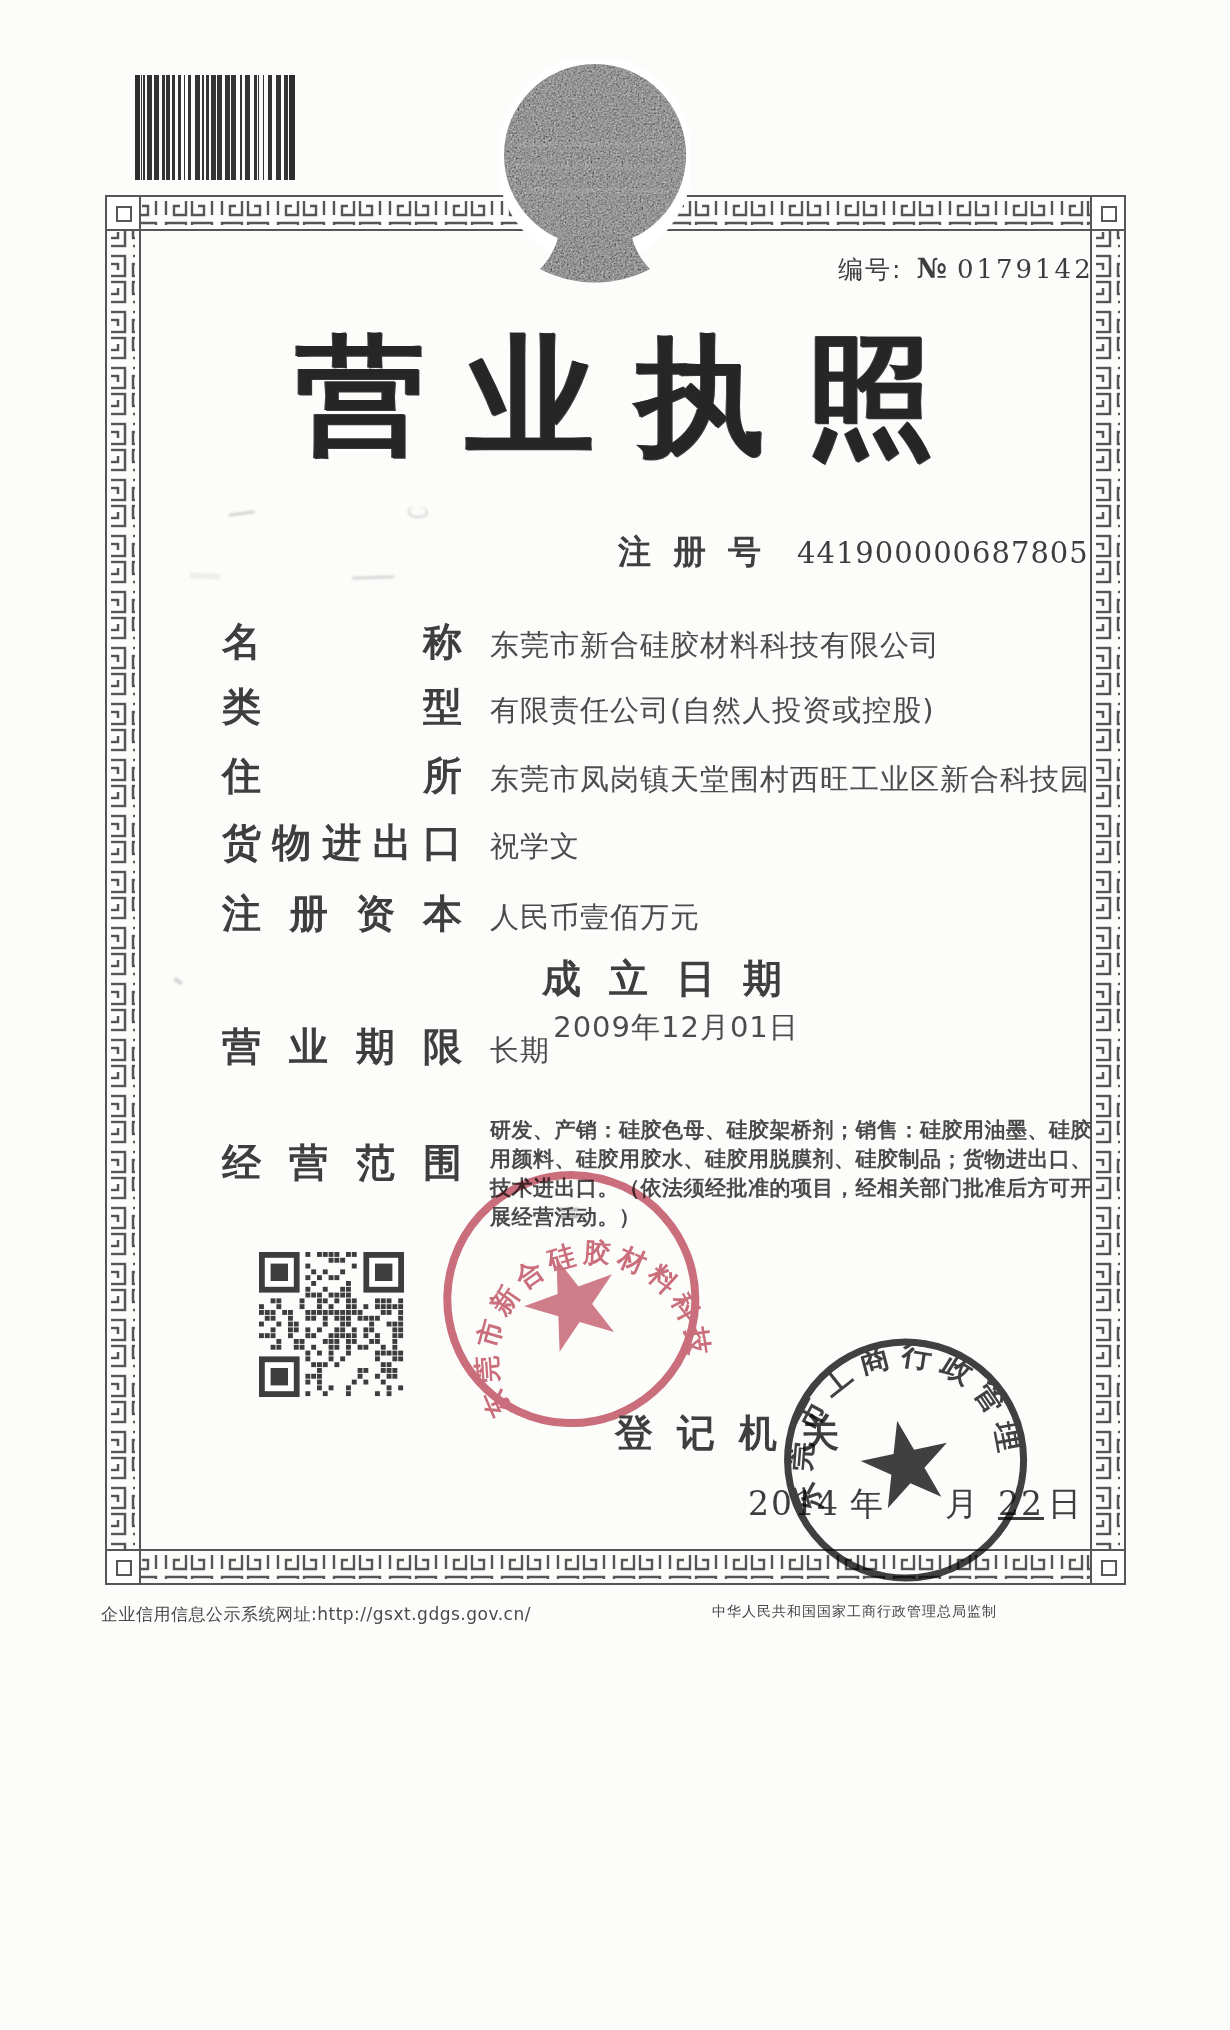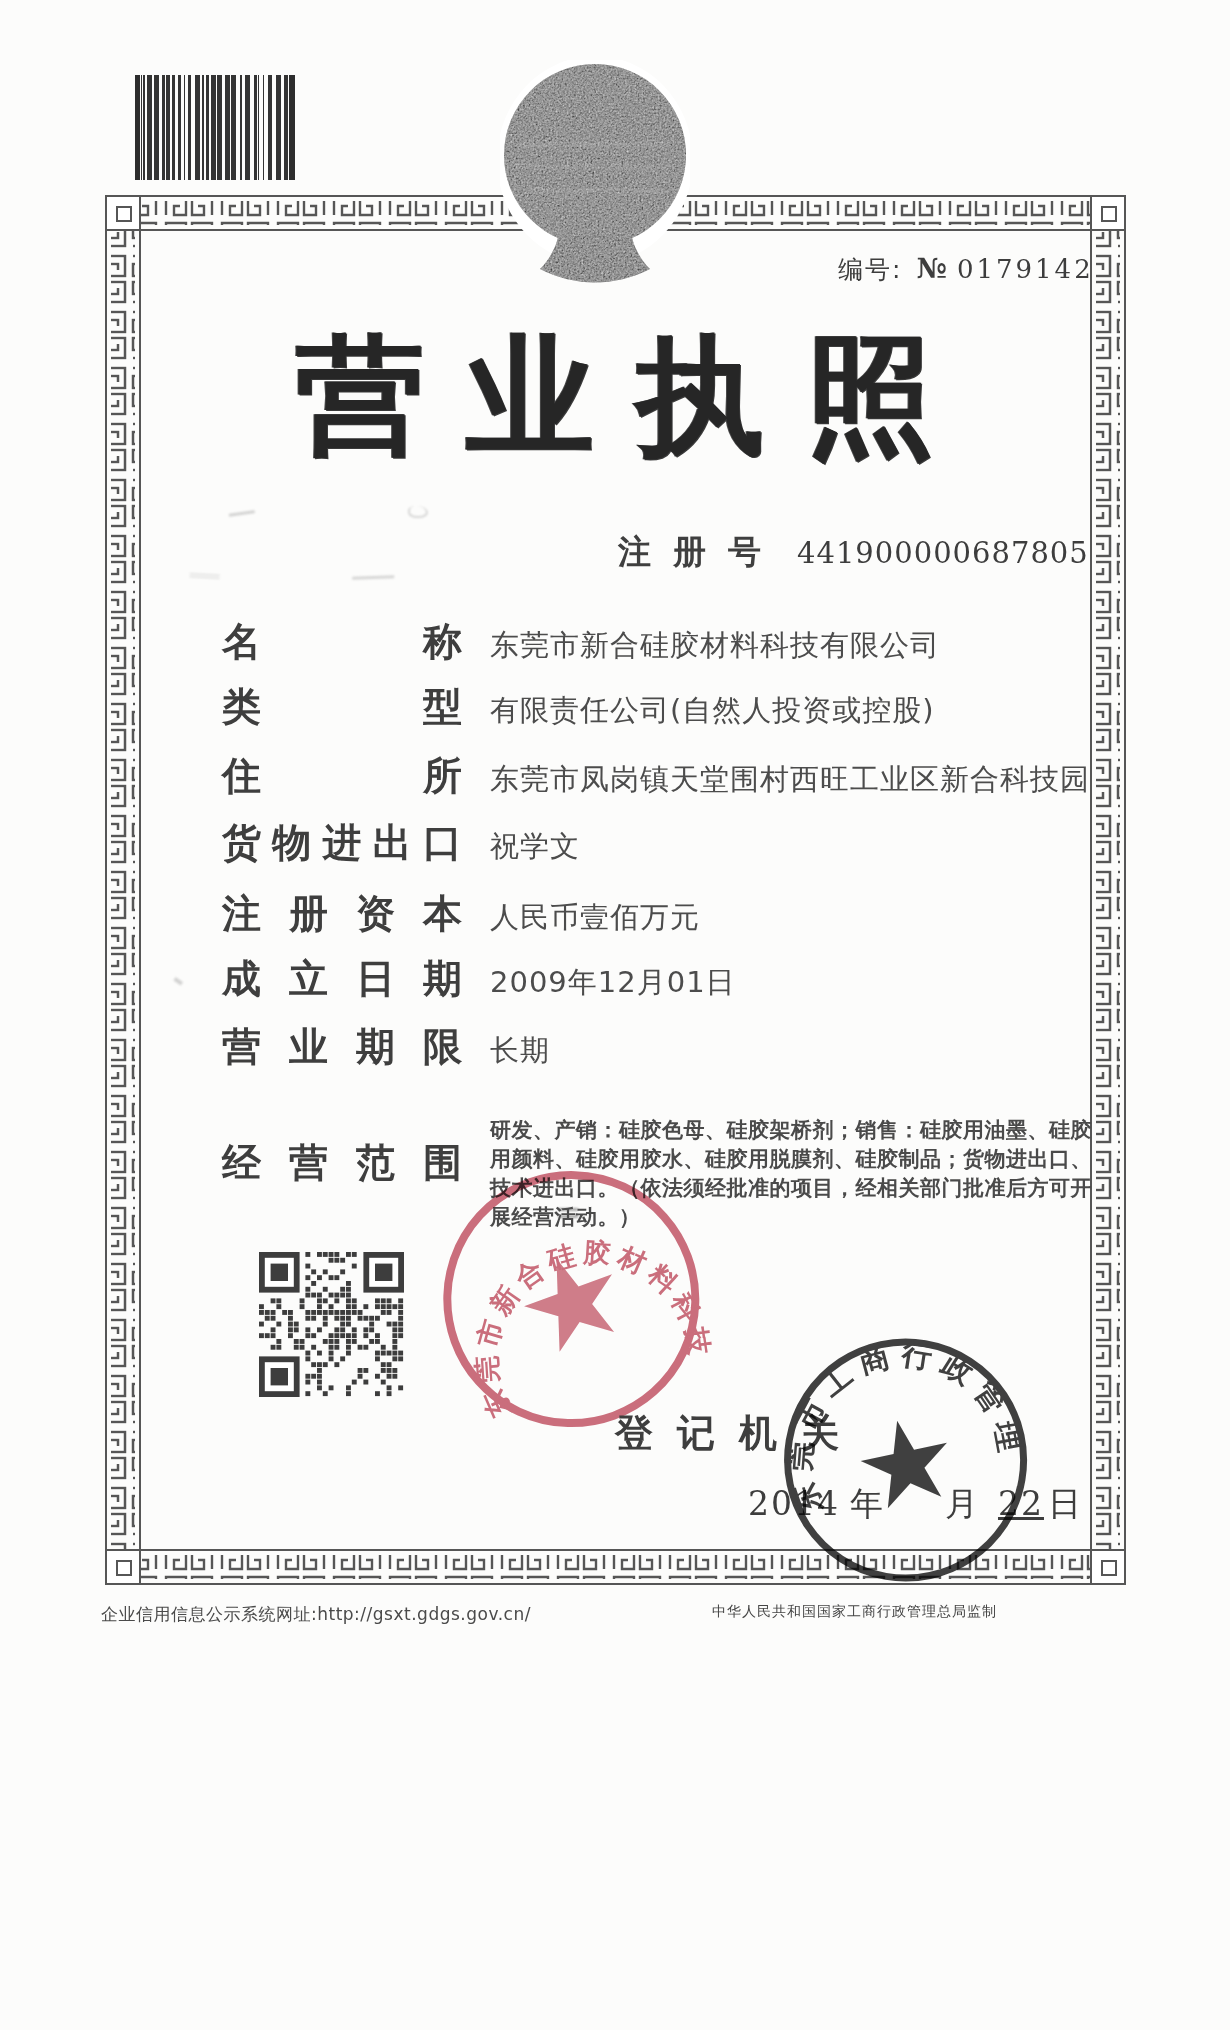--- a/index.html
+++ b/index.html
@@ -204,21 +204,21 @@
     <div class="row-value">东莞市凤岗镇天堂围村西旺工业区新合科技园</div>
   </div>
   <div class="row" style="top:820px;">
     <div class="row-label">货物进出口</div>
     <div class="row-value">祝学文</div>
   </div>
   <div class="row" style="top:891px;">
     <div class="row-label">注册资本</div>
     <div class="row-value">人民币壹佰万元</div>
   </div>
-  <div class="row" style="top:956px;">
+  <div class="row" style="top:956px;flex-direction:column;">
     <div class="row-label">成立日期</div>
     <div class="row-value">2009年12月01日</div>
   </div>
   <div class="row" style="top:1024px;">
     <div class="row-label">营业期限</div>
     <div class="row-value">长期</div>
   </div>
   <div class="row" style="top:1094px;">
     <div class="row-label">经营范围</div>
     <div class="row-value scope">研发、产销：硅胶色母、硅胶架桥剂；销售：硅胶用油墨、硅胶用颜料、硅胶用胶水、硅胶用脱膜剂、硅胶制品；货物进出口、技术进出口。（依法须经批准的项目，经相关部门批准后方可开展经营活动。）</div>

